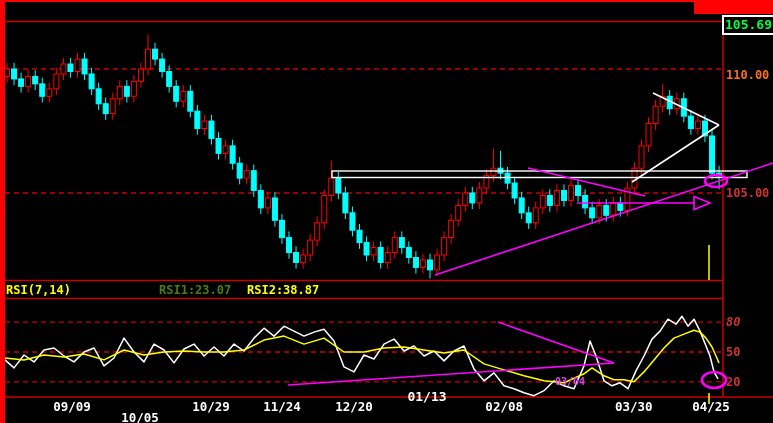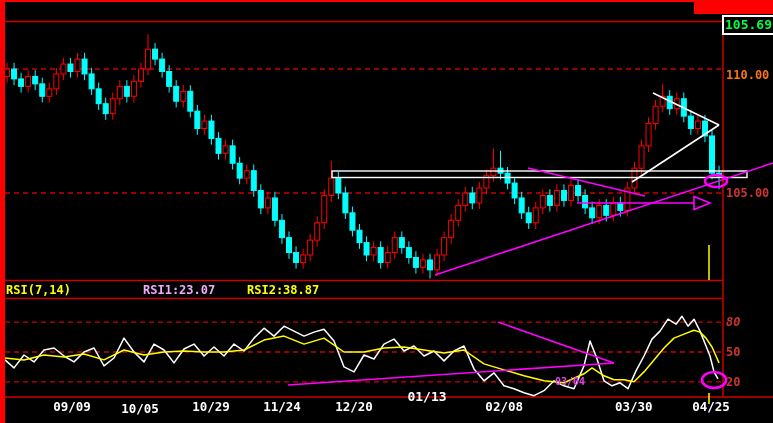--- a/index.html
+++ b/index.html
@@ -266,30 +266,30 @@
   <div class="abs" id="border-top" style="left:0;top:0;width:773px;height:2px;background:#ff0000;"></div>
   <div class="abs" id="border-left" style="left:0;top:0;width:5px;height:423px;background:#ff0000;"></div>
   <div class="abs" style="left:694px;top:0;width:79px;height:14px;background:#ff0000;"></div>
 
 
   <div id="price-box">
     <span style="color: rgb(0, 255, 64);">105.69</span>
   </div>
 
   <div class="label hdr-label" style="left: 6px; color: rgb(255, 255, 0);">RSI(7,14)</div>
-  <div class="label hdr-label" style="left: 143px; color: #f0abfc;">RSI1:23.07</div>
+  <div class="label hdr-label" style="left: 159px; color: #4d7c0f;">RSI1:23.07</div>
   <div class="label hdr-label" style="left: 247px; color: rgb(255, 255, 0);">RSI2:38.87</div>
 
 <div class="label" style="left: 726px; top: 49px; color: #f97316; margin-top: 20px;">110.00</div>
     <div class="label" style="left: 726px; top: 187px; color: rgb(204, 51, 51);">105.00</div>
     <div class="label" style="left: 726px; top: 316.2px; color: rgb(204, 51, 51); font-style: italic;">80</div>
     <div class="label" style="left: 726px; top: 346px; color: rgb(204, 51, 51);">50</div>
     <div class="label" style="left: 726px; top: 375.8px; color: rgb(204, 51, 51);">20</div>
     <div class="label" style="left: 47px; top: 401px; width: 50px; text-align: center; color: rgb(255, 255, 255); font-size: 12.5px;">09/09</div>
-    <div class="label" style="left: 115px; top: 403px; width: 50px; text-align: center; color: rgb(255, 255, 255); font-size: 12.5px;">10/05</div>
+    <div class="label" style="left: 115px; top: 412px; width: 50px; text-align: center; color: rgb(255, 255, 255); font-size: 12.5px;">10/05</div>
     <div class="label" style="left: 186px; top: 401px; width: 50px; text-align: center; color: rgb(255, 255, 255); font-size: 12.5px;">10/29</div>
     <div class="label" style="left: 257px; top: 401px; width: 50px; text-align: center; color: rgb(255, 255, 255); font-size: 12.5px;">11/24</div>
     <div class="label" style="left: 329px; top: 401px; width: 50px; text-align: center; color: rgb(255, 255, 255); font-size: 12.5px;">12/20</div>
     <div class="label" style="left: 402px; top: 390px; width: 50px; text-align: center; color: rgb(255, 255, 255); font-size: 13px;">01/13</div>
     <div class="label" style="left: 473px; top: 401px; width: 50px; text-align: right; color: rgb(255, 255, 255); font-size: 12.5px;">02/08</div>
     <div class="label" style="left: 545px; top: 377px; width: 50px; text-align: center; color: #d946ef; font-size: 10px;">03/04</div>
     <div class="label" style="left: 615px; top: 401px; width: 50px; text-align: left; color: rgb(255, 255, 255); font-size: 12.5px;">03/30</div>
     <div class="label" style="left: 686px; top: 401px; width: 50px; text-align: center; color: rgb(255, 255, 255); font-size: 12.5px;">04/25</div>
   </div>
 

